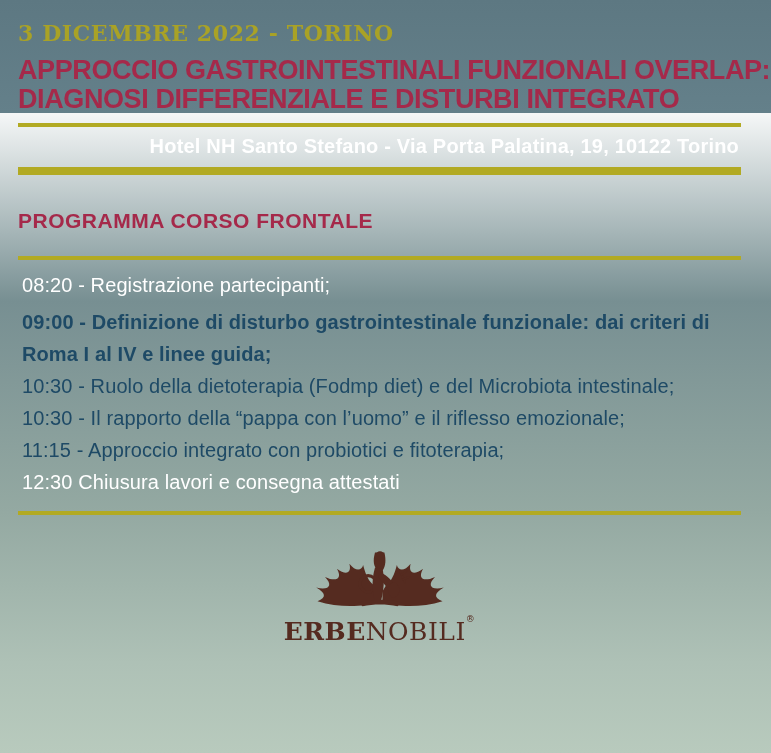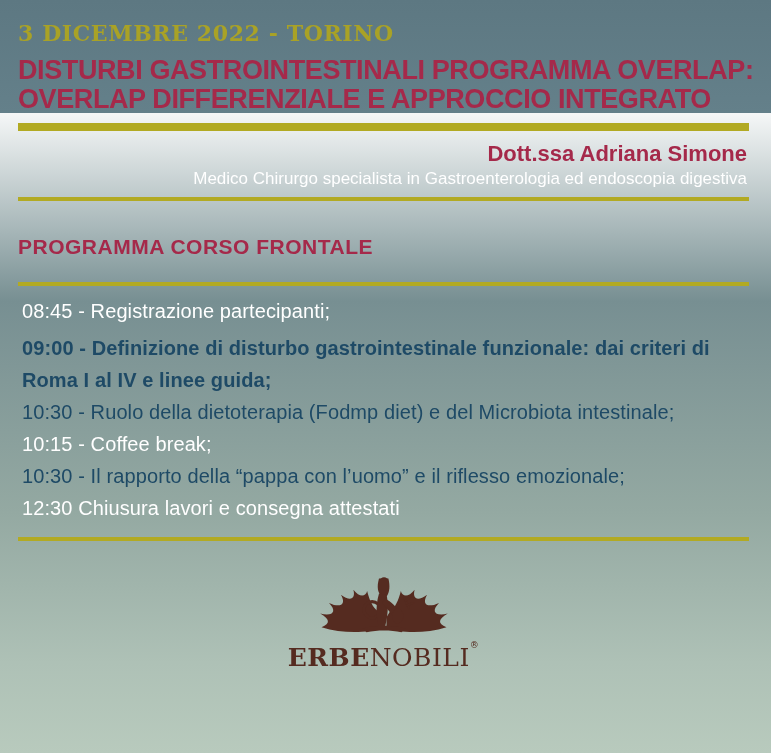--- a/index.html
+++ b/index.html
@@ -1,21 +1,21 @@
 <!DOCTYPE html>
 <html><head>
 <meta charset="utf-8">
 <style>
   html,body{margin:0;padding:0;}
   body{
     width:771px;height:753px;overflow:hidden;
     font-family:"Liberation Sans", sans-serif;
     background:linear-gradient(180deg,#5d7882 0%,#64808a 15%,#77909312 0,#778f92 40%,#94a9a2 68%,#aec1b6 88%,#b8cabd 100%);
   }
-  .flyer{width:771px;height:753px;box-sizing:border-box;padding:14px 4px 0 0;}
+  .flyer{width:771px;height:753px;box-sizing:border-box;padding:14px 12px 0 0;}
 
   .rule{height:4px;background:#b2aa23;border:none;margin:0 18px;}
 
   .date-line{
     font-family:"DejaVu Serif","Liberation Serif",serif;
     font-weight:bold;color:#a9a226;font-size:22px;letter-spacing:0.6px;
     padding:6px 18px 10px 18px;
   }
   .title{
     color:#a5294a;font-weight:800;font-size:27px;letter-spacing:-0.4px;
@@ -55,46 +55,43 @@
   .wordmark .reg-mark{font-size:9px;vertical-align:18px;}
 </style>
 </head>
 <body>
 
 <div class="flyer">
 
   <div class="date-line">3 DICEMBRE 2022 - TORINO</div>
 
   <div class="title">
-    <div class="tline">DISTURBI GASTROINTESTINALI PROGRAMMA OVERLAP:</div>
-    <div class="tline">OVERLAP DIFFERENZIALE E APPROCCIO INTEGRATO</div>
+    <div class="tline">APPROCCIO GASTROINTESTINALI FUNZIONALI OVERLAP:</div>
+    <div class="tline">DIAGNOSI DIFFERENZIALE E DISTURBI INTEGRATO</div>
   </div>
 
   <div class="rule"></div>
 
+  <div class="venue">Hotel NH Santo Stefano - Via Porta Palatina, 19, 10122 Torino</div>
 
   <div class="rule"></div>
 
-  <div class="speaker">
-    <div class="speaker-name">Dott.ssa Adriana Simone</div>
-    <div class="speaker-title">Medico Chirurgo specialista in Gastroenterologia ed endoscopia digestiva</div>
-  </div>
 
   <div class="rule"></div>
 
   <div class="program-heading">PROGRAMMA CORSO FRONTALE</div>
 
   <div class="rule"></div>
 
   <div class="program-list">
-    <p class="program-item tone-white">08:45 - Registrazione partecipanti;</p>
+    <p class="program-item tone-white">08:20 - Registrazione partecipanti;</p>
     <p class="program-item tone-navy">09:00 - Definizione di disturbo gastrointestinale funzionale: dai criteri di Roma I al IV e linee guida;</p>
     <p class="program-item tone-navy">10:30 - Ruolo della dietoterapia (Fodmp diet) e del Microbiota intestinale;</p>
-    <p class="program-item tone-white">10:15 - Coffee break;</p>
     <p class="program-item tone-navy">10:30 - Il rapporto della “pappa con l’uomo” e il riflesso emozionale;</p>
+    <p class="program-item tone-navy">11:15 - Approccio integrato con probiotici e fitoterapia;</p>
     <p class="program-item tone-white">12:30 Chiusura lavori e consegna attestati</p>
   </div>
 
   <div class="rule rule-bottom"></div>
 
   <div class="footer">
     <svg class="logo-art" width="150" height="66" viewBox="0 0 240 104" xmlns="http://www.w3.org/2000/svg">
       <g fill="#552b20">
 
         <path d="M116 88 C 94 95, 54 97, 20 86 C 35 80, 33 73, 18 64 C 39 69, 45 60, 32 47

